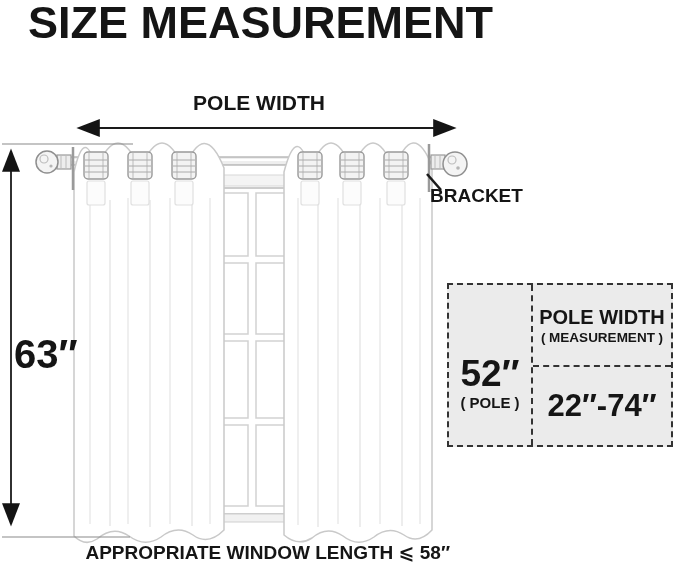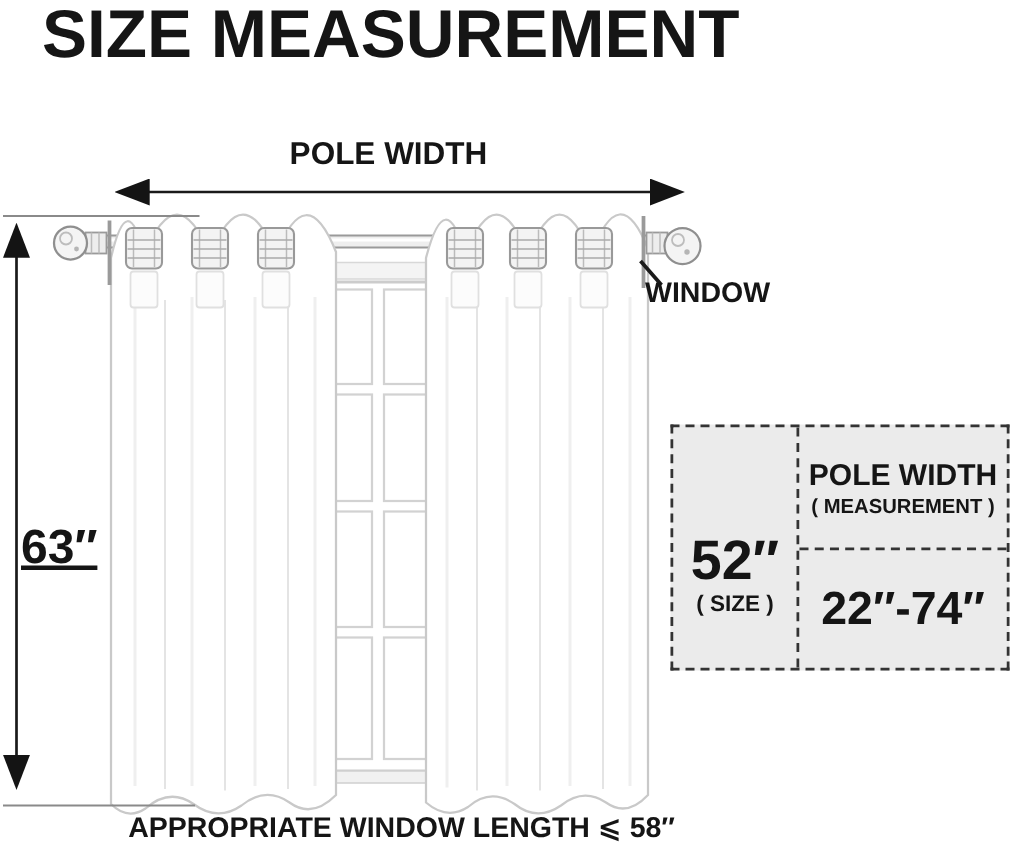--- a/index.html
+++ b/index.html
@@ -13,21 +13,21 @@
     white-space:nowrap;color:#151515;
   }
   .pole-width-label{
     left:159px;top:91px;width:200px;text-align:center;
     font-size:21px;font-weight:700;white-space:nowrap;
   }
   .bracket-label{
     left:430px;top:185px;font-size:19px;font-weight:700;white-space:nowrap;
   }
   .len63-label{
-    left:14px;top:346px;font-size:32px;font-weight:700;white-space:nowrap;text-decoration:underline;
+    left:14px;top:332px;font-size:40px;font-weight:700;white-space:nowrap;
   }
   .bottom-label{
     left:30px;top:541px;width:420px;text-align:right;
     font-size:19px;font-weight:700;white-space:nowrap;
   }
   .spec-box{
     left:447px;top:283px;width:226px;height:164px;
     border:2px dashed #333333;background:#ebebeb;
     display:grid;grid-template-columns:84px 1fr;grid-template-rows:82px 1fr;
     box-sizing:border-box;
@@ -147,30 +147,30 @@
     <line x1="2" y1="537" x2="130" y2="537" stroke="#8a8a8a" stroke-width="1.2"></line>
     <line x1="11" y1="152" x2="11" y2="523" stroke="#1a1a1a" stroke-width="1.8" marker-start="url(#ah)" marker-end="url(#ah)"></line>
     <line x1="80" y1="128" x2="453" y2="128" stroke="#1a1a1a" stroke-width="1.8" marker-start="url(#ah)" marker-end="url(#ah)"></line>
     <line x1="427" y1="174" x2="441" y2="190" stroke="#1a1a1a" stroke-width="2.5"></line>
   </svg>
 
   <div class="abs page-title">SIZE MEASUREMENT</div>
 
   <div class="abs pole-width-label">POLE WIDTH</div>
 
-  <div class="abs bracket-label">WINDOW</div>
+  <div class="abs bracket-label">BRACKET</div>
 
   <div class="abs len63-label">63″</div>
 
   <div class="abs bottom-label">APPROPRIATE WINDOW LENGTH ⩽ 58″</div>
 
   <div class="abs spec-box">
     <div class="cell cell-left">
       <div class="big-num">52″</div>
-      <div class="small-note">( SIZE )</div>
+      <div class="small-note">( POLE )</div>
     </div>
     <div class="cell cell-right-top">
       <div class="box-title">POLE WIDTH</div>
       <div class="box-note">( MEASUREMENT )</div>
     </div>
     <div class="cell">
       <div class="range-num">22″-74″</div>
     </div>
   </div>
 

